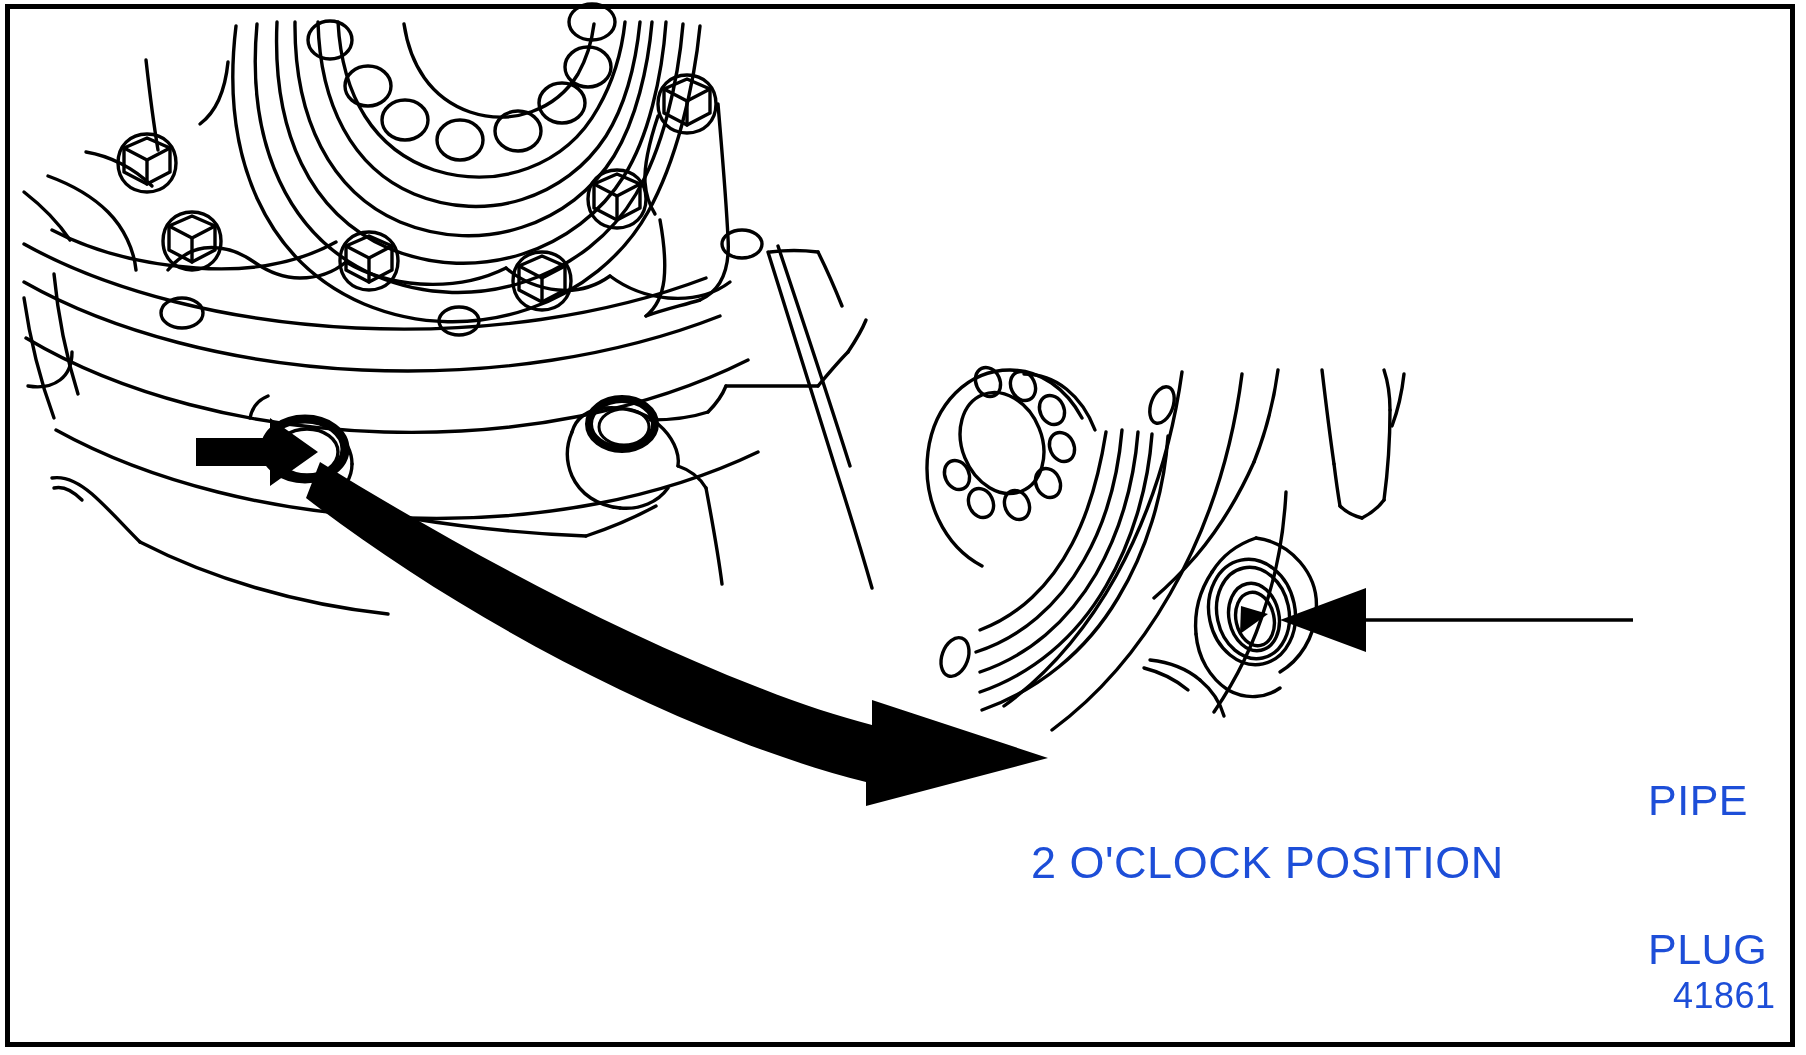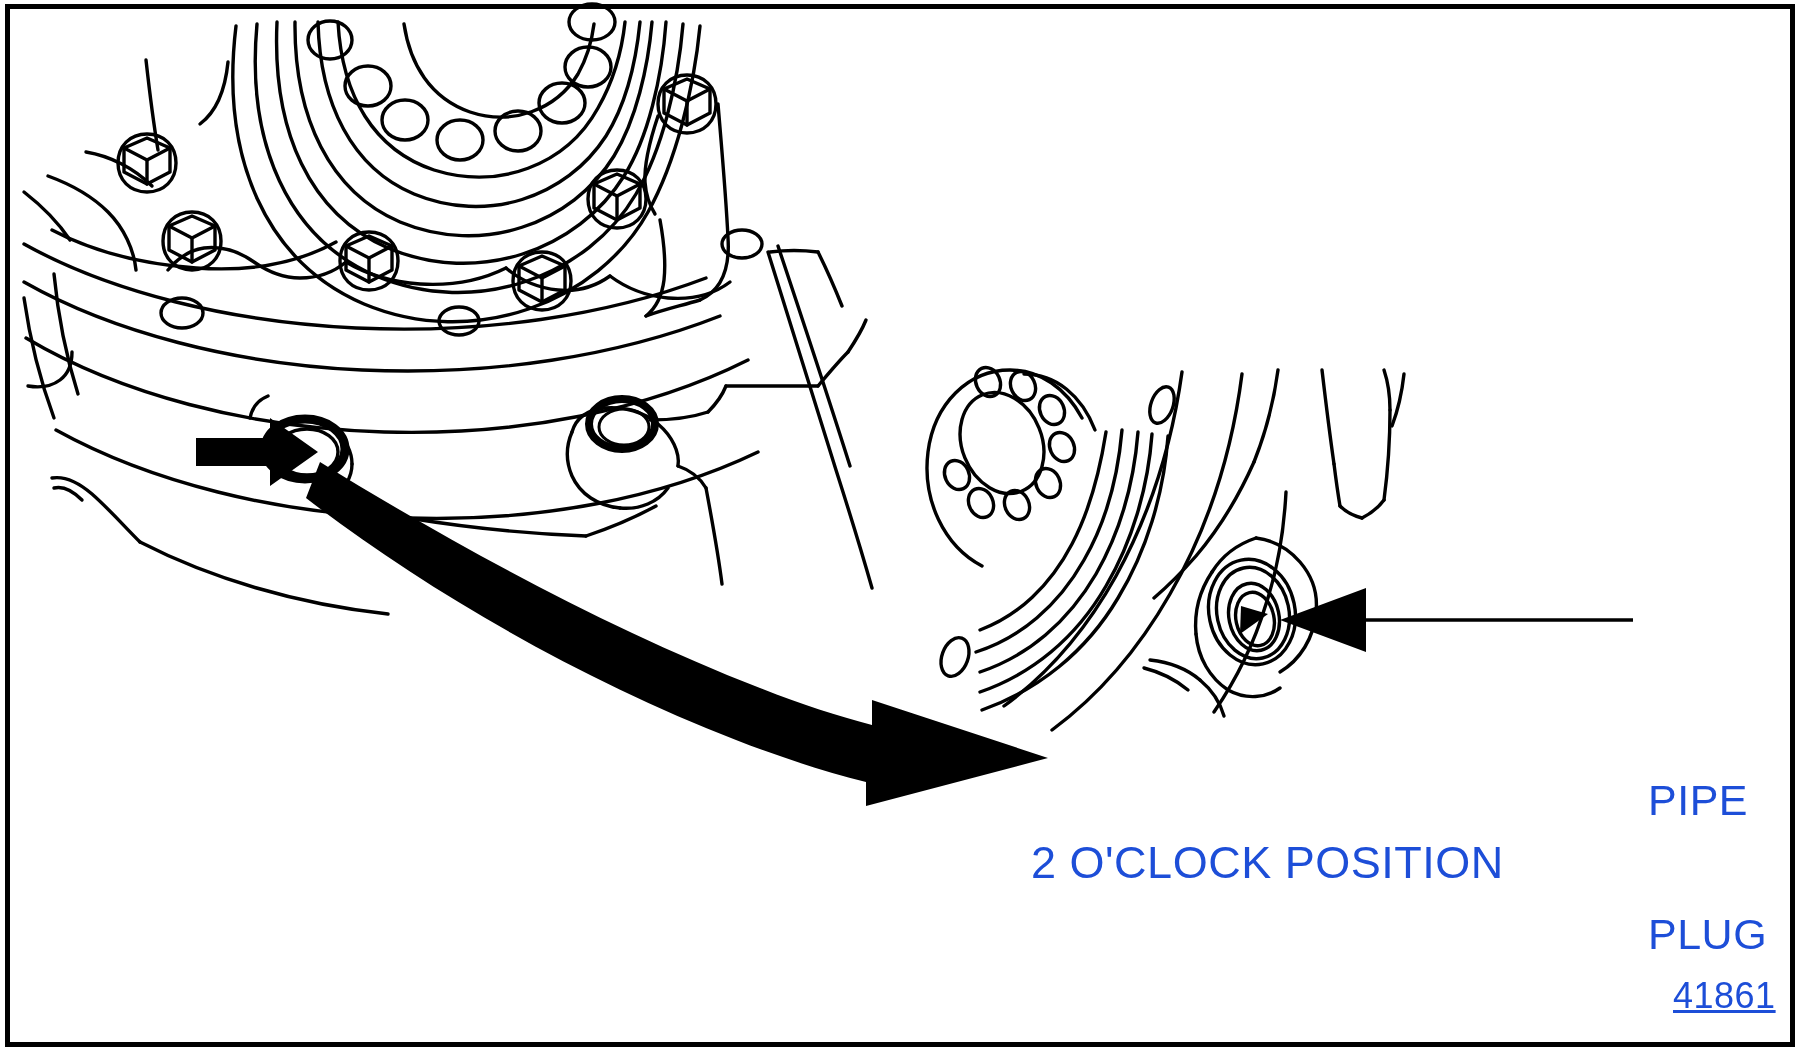--- a/index.html
+++ b/index.html
@@ -41,33 +41,32 @@
     white-space: pre;
     line-height: 1.0;
   }
   #label-pipe-plug {
     left: 1648px;
     top: 693px;
     font-size: 43px;
     letter-spacing: 0.5px;
   }
   #label-pipe-plug .ln { display: block; }
-  #label-pipe-plug .ln2 { margin-top: 5px; }
+  #label-pipe-plug .ln2 { margin-top: 20px; }
   #caption-position {
     left: 1031px;
     top: 840px;
     font-size: 45px;
     letter-spacing: 0.5px;
   }
   #ref-number {
     left: 1673px;
     top: 978px;
     font-size: 36px;
     letter-spacing: 0.5px;
-    text-decoration: underline;
   }
 </style>
 </head>
 <body>
 
 <div id="page">
 
   <div id="frame"></div>
 
   <svg id="art" viewBox="0 0 1806 1055" xmlns="http://www.w3.org/2000/svg">

